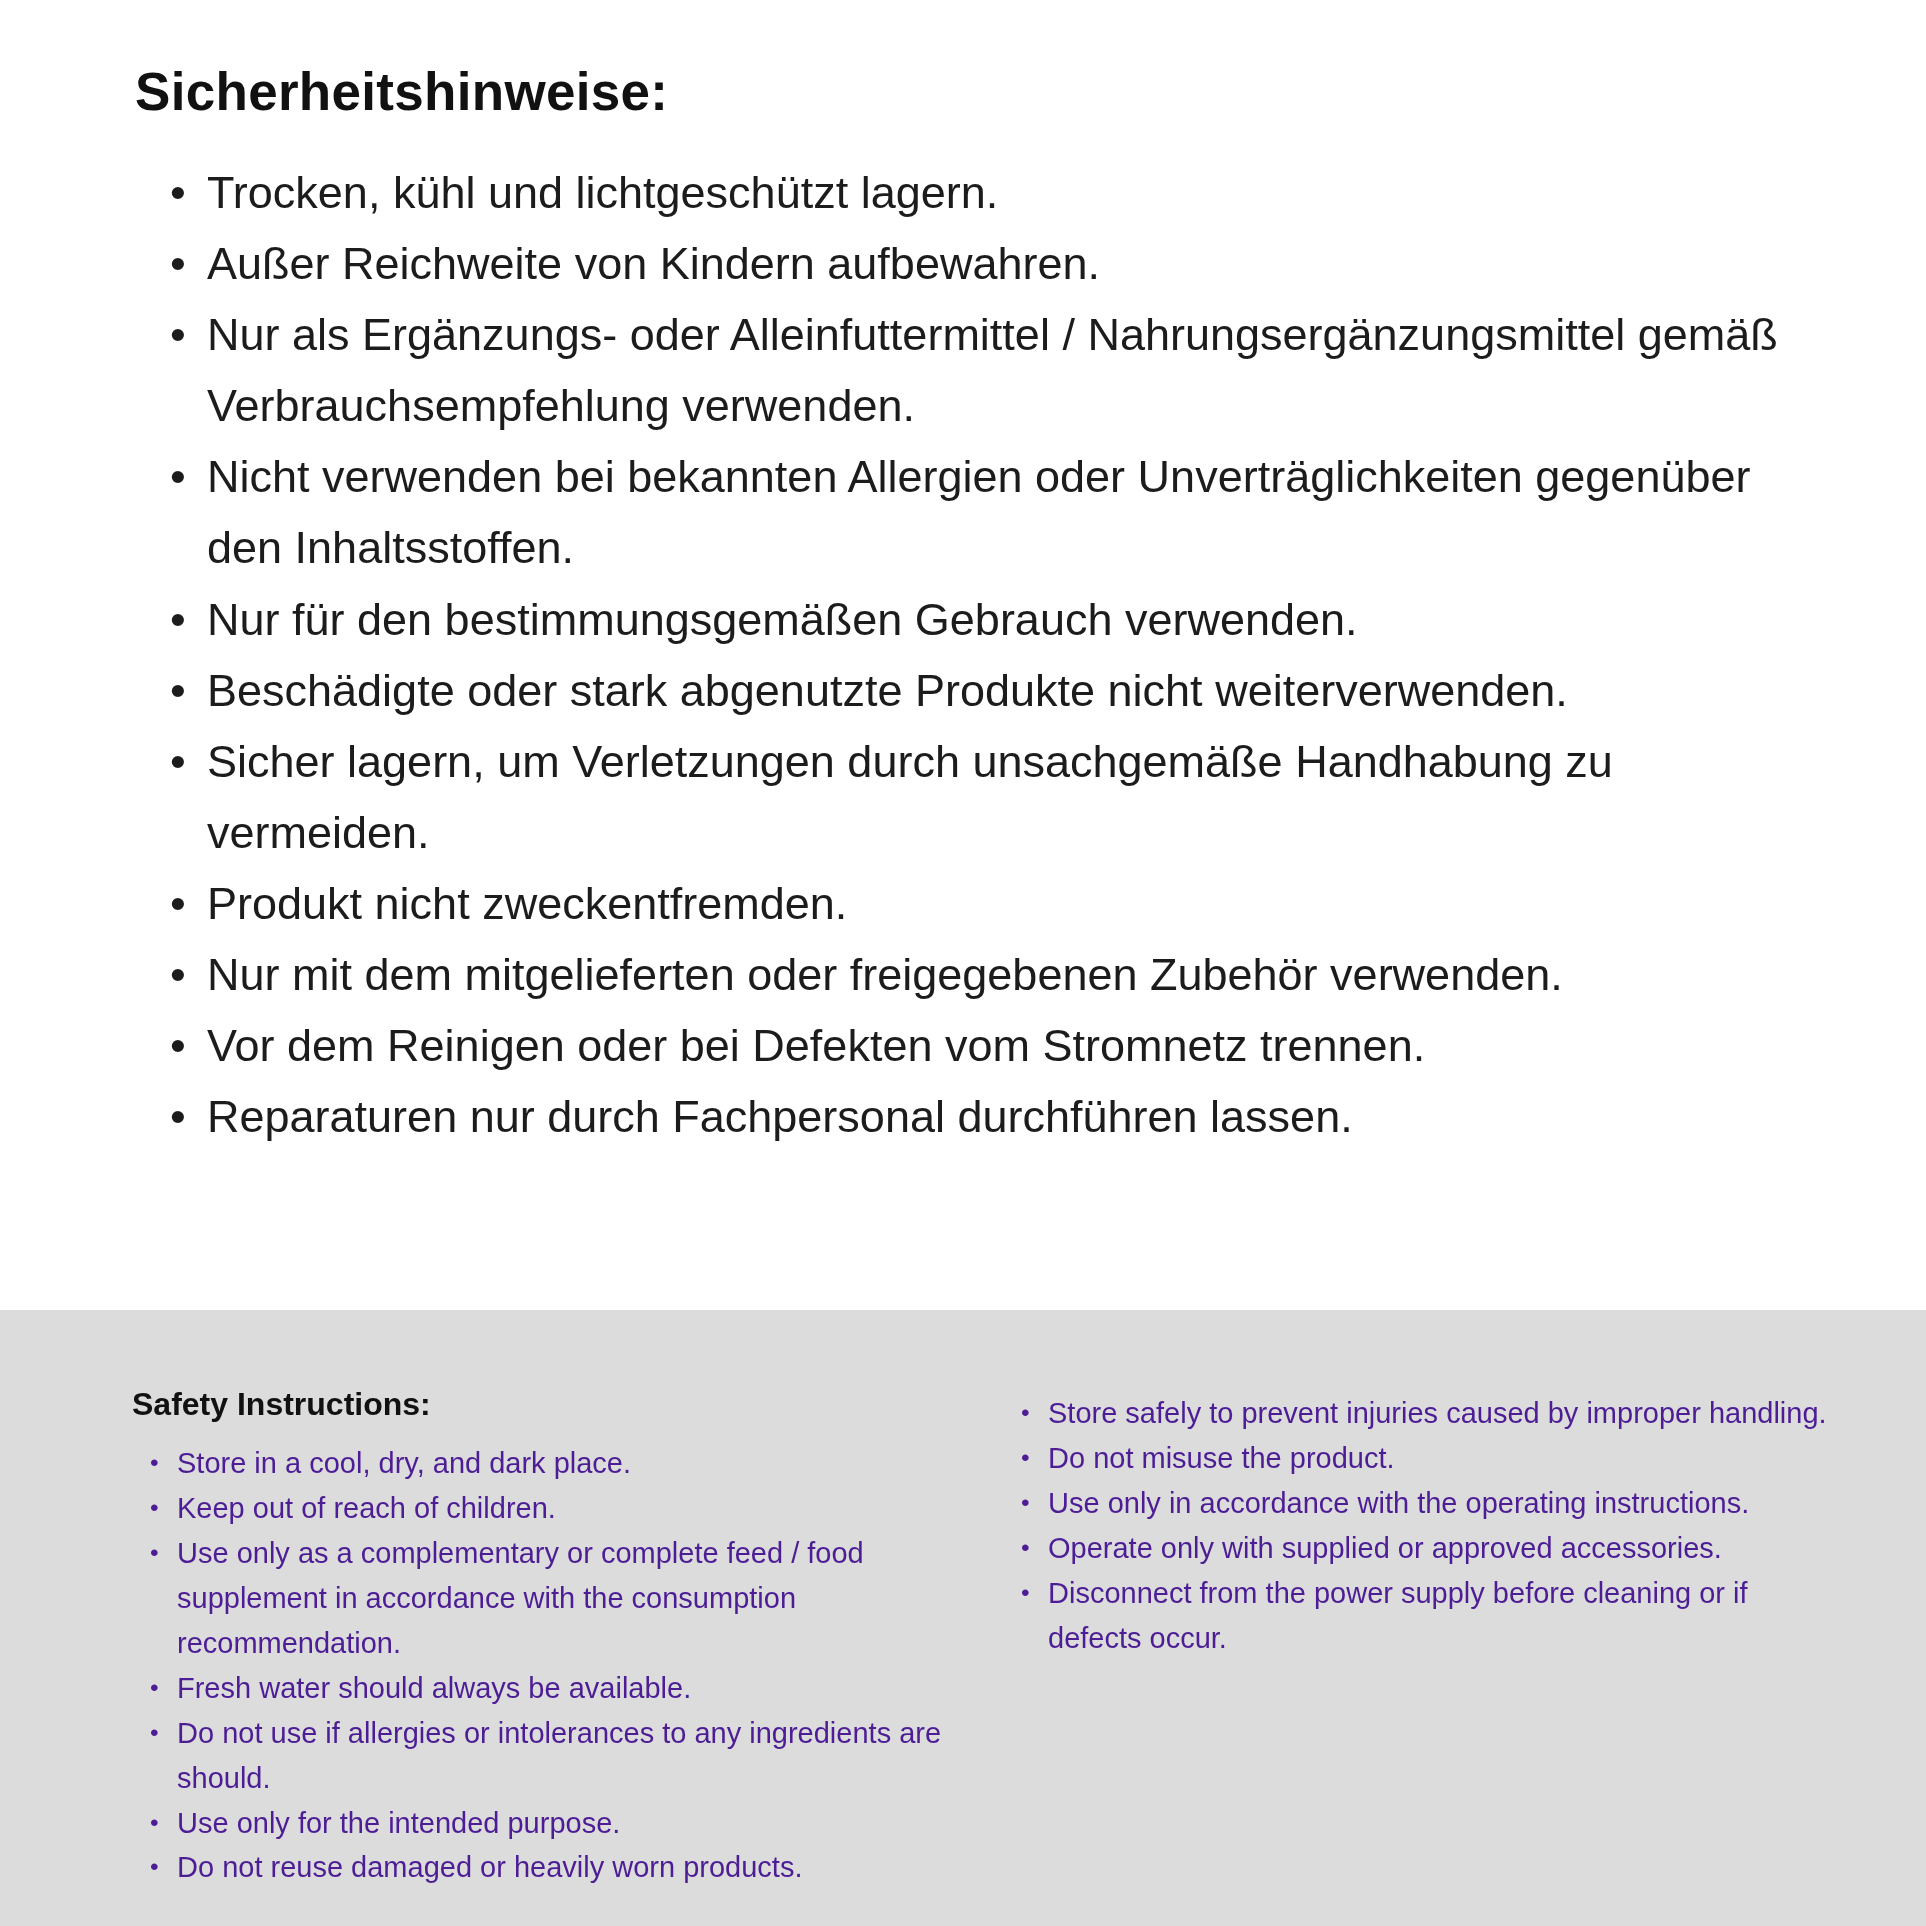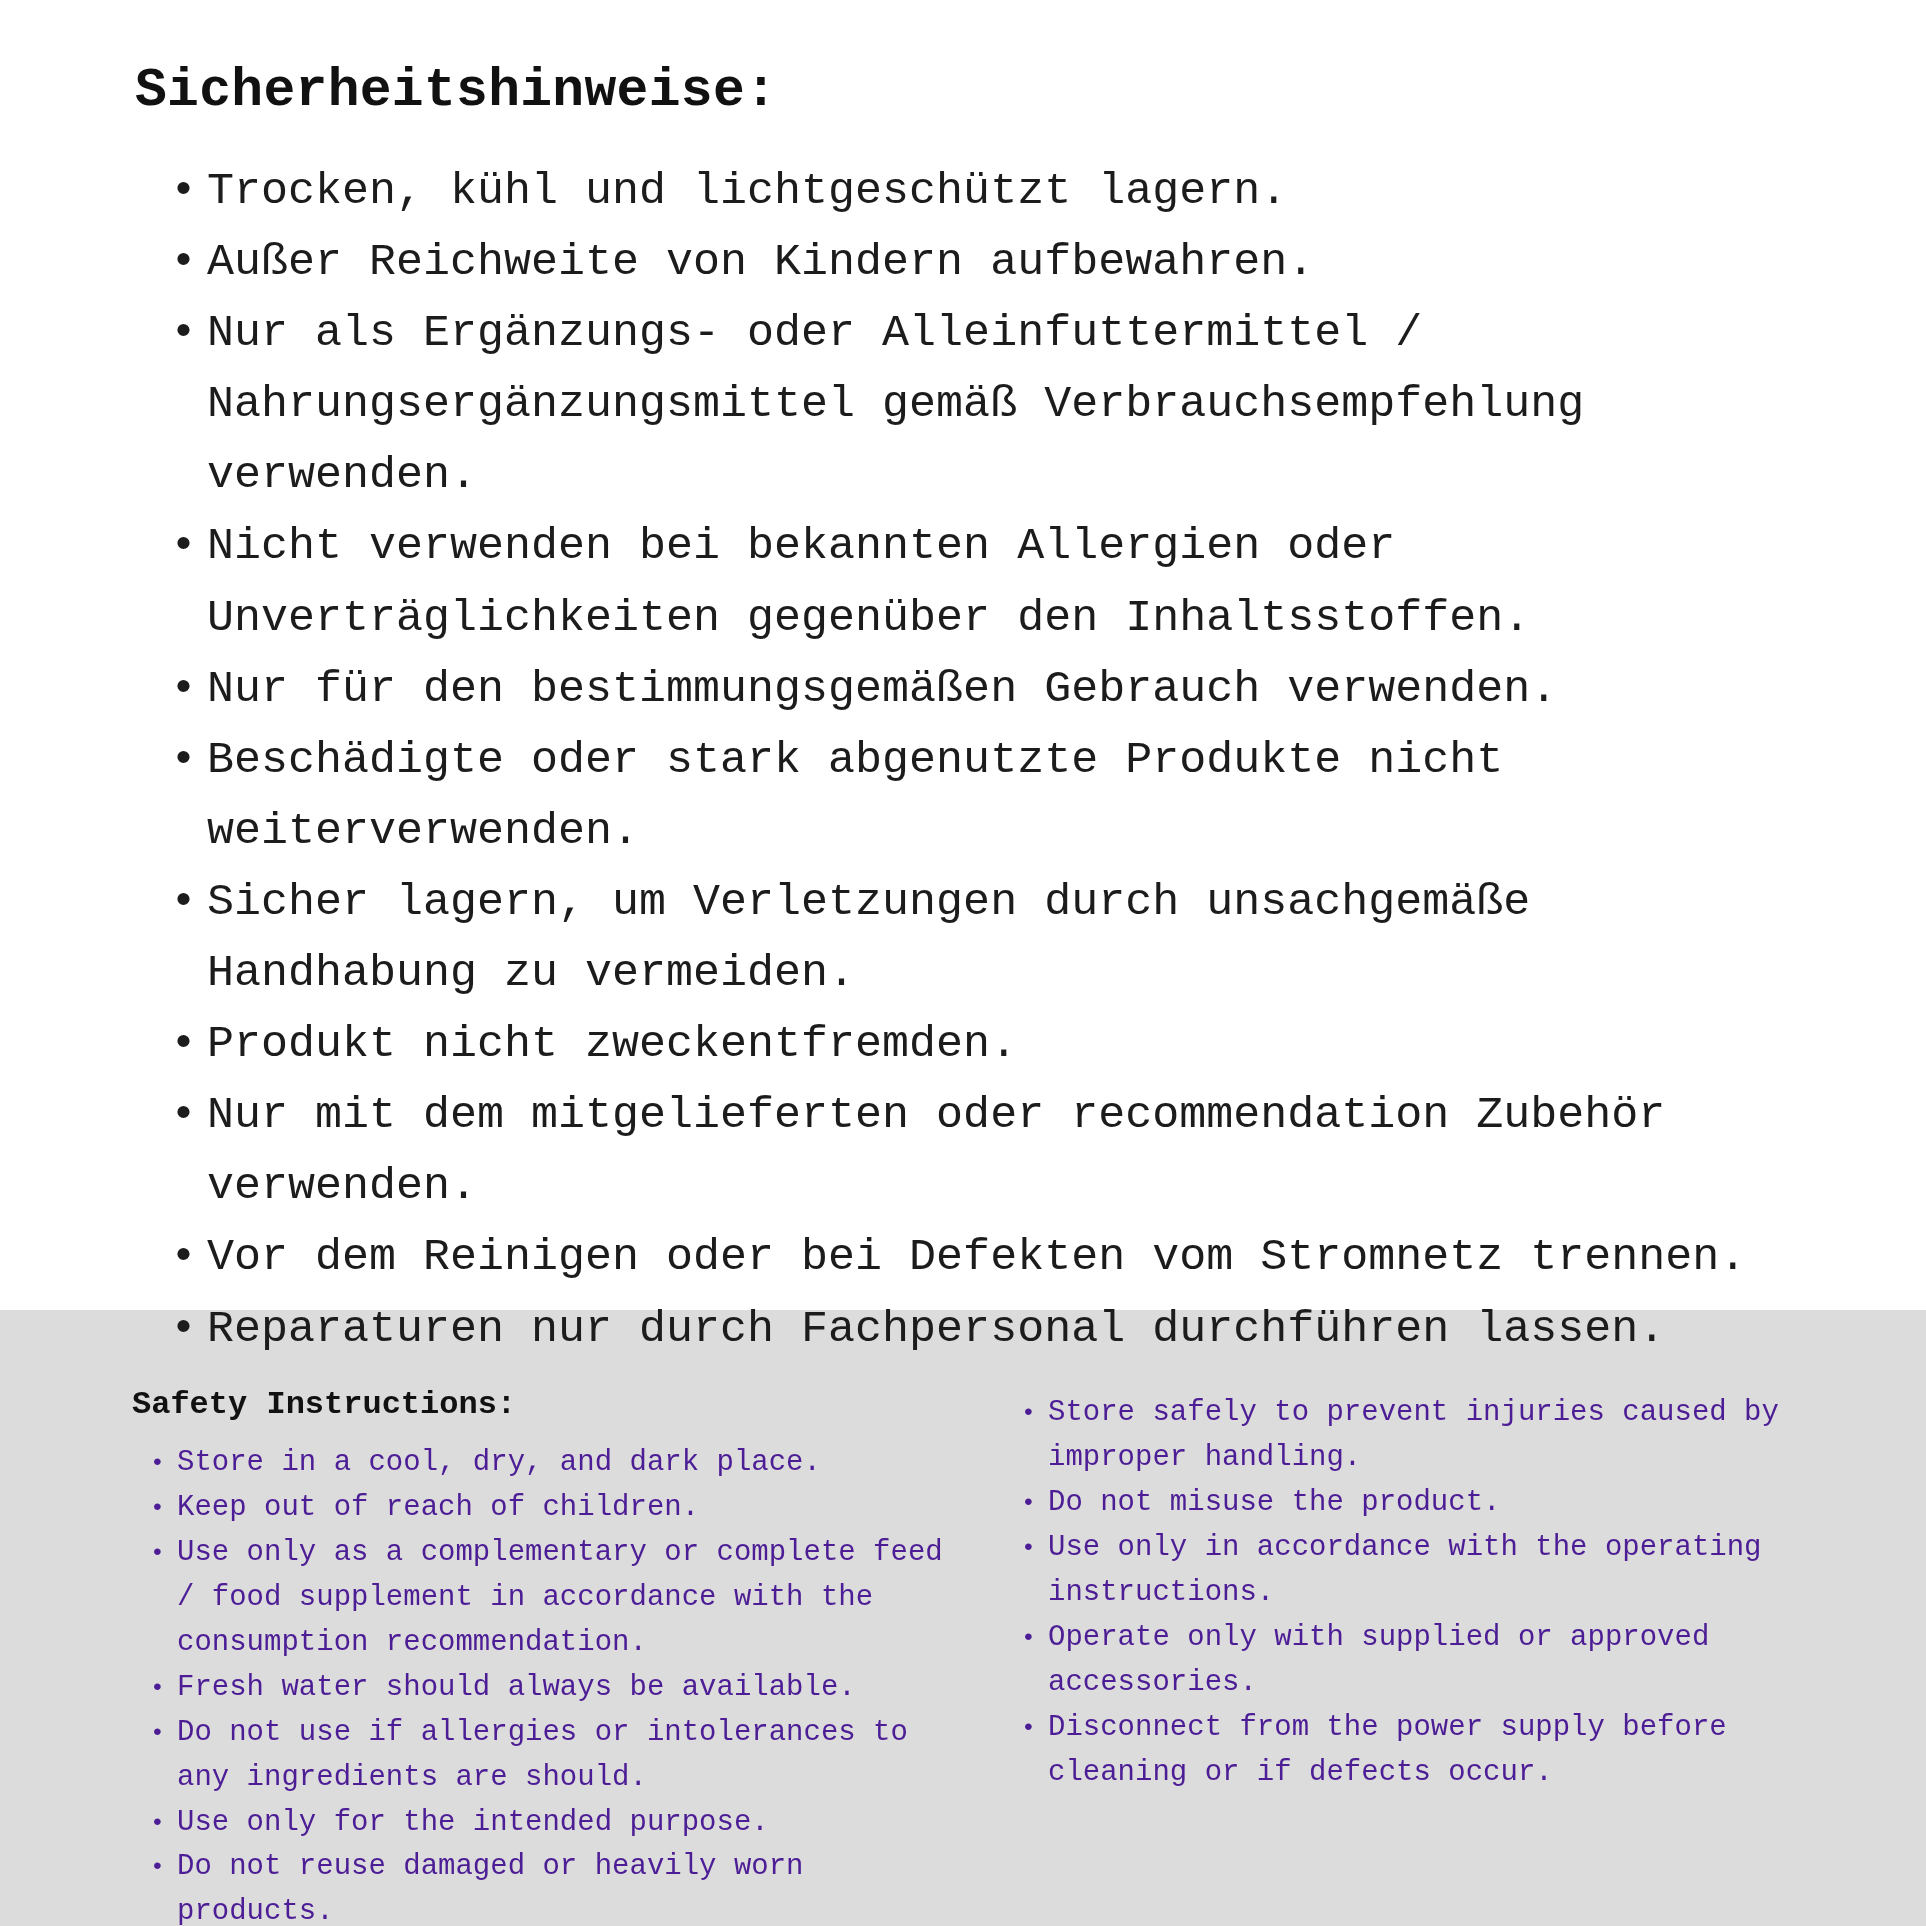--- a/index.html
+++ b/index.html
@@ -5,21 +5,21 @@
   html, body {
     margin: 0;
     padding: 0;
     background: #ffffff;
   }
   .page {
     position: relative;
     width: 1926px;
     height: 1926px;
     background: #ffffff;
-    font-family: Liberation Mono, monospace;
+    font-family: Liberation Sans, sans-serif;
     color: #1c1c1c;
     overflow: hidden;
   }
 
   
   .german-section {
     box-sizing: border-box;
     width: 1926px;
     height: 1310px;
     padding: 61px 116px 0 135px;
@@ -105,21 +105,21 @@
     <h1 class="german-title">Sicherheitshinweise:</h1>
     <ul class="bullet-list">
         <li>Trocken, kühl und lichtgeschützt lagern.</li>
         <li>Außer Reichweite von Kindern aufbewahren.</li>
         <li>Nur als Ergänzungs- oder Alleinfuttermittel / Nahrungsergänzungsmittel gemäß Verbrauchsempfehlung verwenden.</li>
         <li>Nicht verwenden bei bekannten Allergien oder Unverträglichkeiten gegenüber den Inhaltsstoffen.</li>
         <li>Nur für den bestimmungsgemäßen Gebrauch verwenden.</li>
         <li>Beschädigte oder stark abgenutzte Produkte nicht weiterverwenden.</li>
         <li>Sicher lagern, um Verletzungen durch unsachgemäße Handhabung zu vermeiden.</li>
         <li>Produkt nicht zweckentfremden.</li>
-        <li>Nur mit dem mitgelieferten oder recommendation Zubehör verwenden.</li>
+        <li>Nur mit dem mitgelieferten oder freigegebenen Zubehör verwenden.</li>
         <li>Vor dem Reinigen oder bei Defekten vom Stromnetz trennen.</li>
         <li>Reparaturen nur durch Fachpersonal durchführen lassen.</li>
       </ul>
   </section>
 
   <section class="english-section">
     <div class="english-col left">
       <h2 class="english-title">Safety Instructions:</h2>
       <ul class="bullet-list">
           <li>Store in a cool, dry, and dark place.</li>

